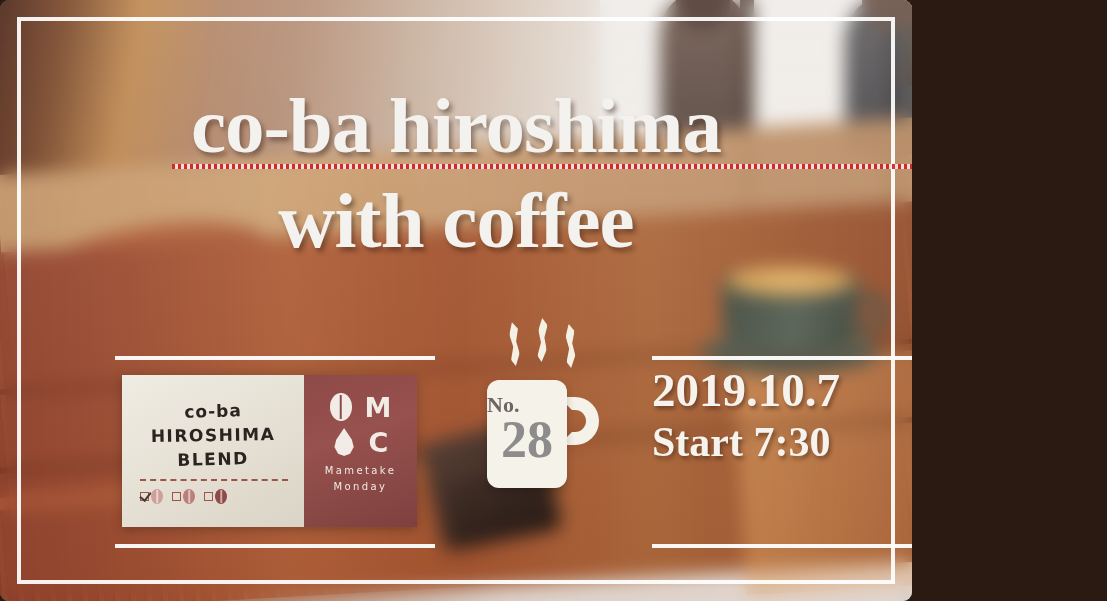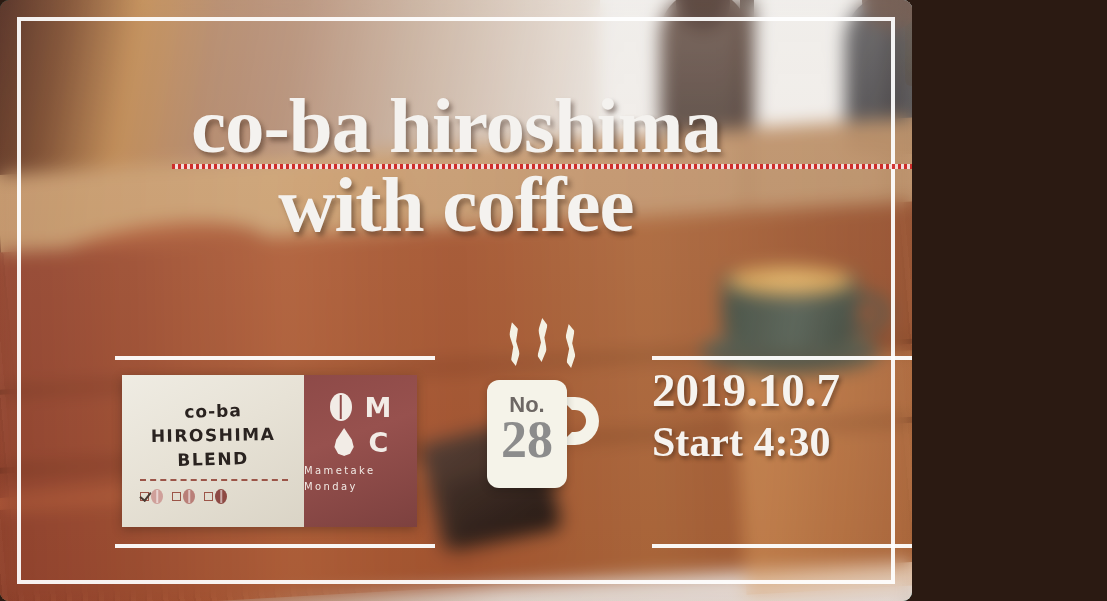--- a/index.html
+++ b/index.html
@@ -109,21 +109,21 @@
   
   .title{position:absolute;left:0;right:0;top:86px;text-align:center;}
   .tline{
       display:block;color:#f4f2ef;
       font-family:"Liberation Serif",serif;
       font-weight:700;font-size:80px;line-height:1.0;
       letter-spacing:-1px;
       text-shadow:3px 4px 5px rgba(40,20,10,.42);
   }
   .tline1{font-size:79px;}
-  .tline2{font-size:79px;}
+  .tline2{font-size:79px;margin-top:16px;}
   
   .gingham{
       position:absolute;left:172px;top:78px;width:772px;height:5px;
       background:
         repeating-linear-gradient(90deg,#cf2525 0 3px,#f7e3e3 3px 6px),
         #cf2525;
       opacity:.92;
   }
 
   
@@ -163,40 +163,40 @@
   
   .logo{position:absolute;left:0;right:0;top:18px;}
   .logo-row{display:flex;justify-content:center;gap:13px;align-items:center;margin-bottom:7px;}
   .g-bean{width:22px;height:28px;border-radius:50%;background:#f2ece6;position:relative;}
   .g-bean::after{content:"";position:absolute;left:50%;top:2px;width:2.5px;height:24px;
       background:#8e4a48;transform:translateX(-50%);}
   .g-drop{width:23px;height:28px;background:#f2ece6;
       border-radius:50% 50% 50% 50%/60% 60% 40% 40%;
       clip-path:polygon(50% 0%,84% 42%,92% 68%,76% 92%,50% 100%,24% 92%,8% 68%,16% 42%);}
   .g-let{font-family:"DejaVu Sans",sans-serif;font-weight:700;font-size:27px;color:#f2ece6;line-height:1;}
-  .logo-tx{color:#f1e9e4;font-family:"DejaVu Sans",sans-serif;
+  .logo-tx{text-align:center;color:#f1e9e4;font-family:"DejaVu Sans",sans-serif;
       font-size:10px;letter-spacing:2.4px;line-height:1.55;}
 
   
   .steam{position:absolute;left:508px;top:318px;width:74px;height:46px;}
   .sq{position:absolute;width:9px;height:44px;
       background:#f4f1e4;
       clip-path:polygon(38% 0,100% 16%,70% 44%,100% 72%,48% 100%,0 86%,34% 56%,0 28%);
       filter:drop-shadow(0 1px 1px rgba(0,0,0,.18));}
   .sq1{left:2px;top:4px;transform:rotate(-4deg);}
   .sq2{left:30px;top:0px;transform:rotate(2deg);}
   .sq3{left:58px;top:6px;transform:rotate(-2deg);}
 
   .mug{position:absolute;left:487px;top:380px;width:80px;height:108px;
       background:#f5f3e9;border-radius:12px;box-shadow:0 3px 9px rgba(0,0,0,.2);}
   .handle{position:absolute;left:559px;top:397px;width:40px;height:48px;
       border:13px solid #f5f3e9;border-left-color:transparent;
       border-radius:0 26px 26px 0;box-sizing:border-box;}
-  .mug-no{position:absolute;left:0;right:0;top:12px;text-align:center;
-      font-family:Liberation Sans, sans-serif;font-weight:700;font-size:22px;color:#6d6764;}
+  .mug-no{position:absolute;left:0;right:0;top:12px;text-align:left;
+      font-family:Liberation Serif, serif;font-weight:700;font-size:22px;color:#6d6764;}
   .mug-num{position:absolute;left:0;right:0;top:34px;text-align:center;
       font-family:"Liberation Serif",serif;font-weight:700;font-size:52px;color:#8c8c8c;line-height:1;}
 
   
   .date{position:absolute;left:652px;top:366px;width:316px;text-align:left;color:#f6f3ef;}
   .d-line{display:block;font-family:"Liberation Serif",serif;font-weight:700;
       text-shadow:2px 3px 4px rgba(40,20,10,.45);}
   .d1{font-size:47px;line-height:1.06;letter-spacing:0px;}
   .d2{font-size:42px;line-height:1.25;}
   .d3{font-size:42px;line-height:1.25;}
@@ -304,16 +304,16 @@
   <div class="mug">
     <span class="mug-no">No.</span>
     <span class="mug-num">28</span>
   </div>
 
   <div class="rule rule-r-top"></div>
   <div class="rule rule-r-bot"></div>
 
   <div class="date">
     <span class="d-line d1">2019.10.7</span>
-    <span class="d-line d3">Start 4:30</span>
+    <span class="d-line d3">Start 7:30</span>
   </div>
 
 </div>
 
 </body></html>

